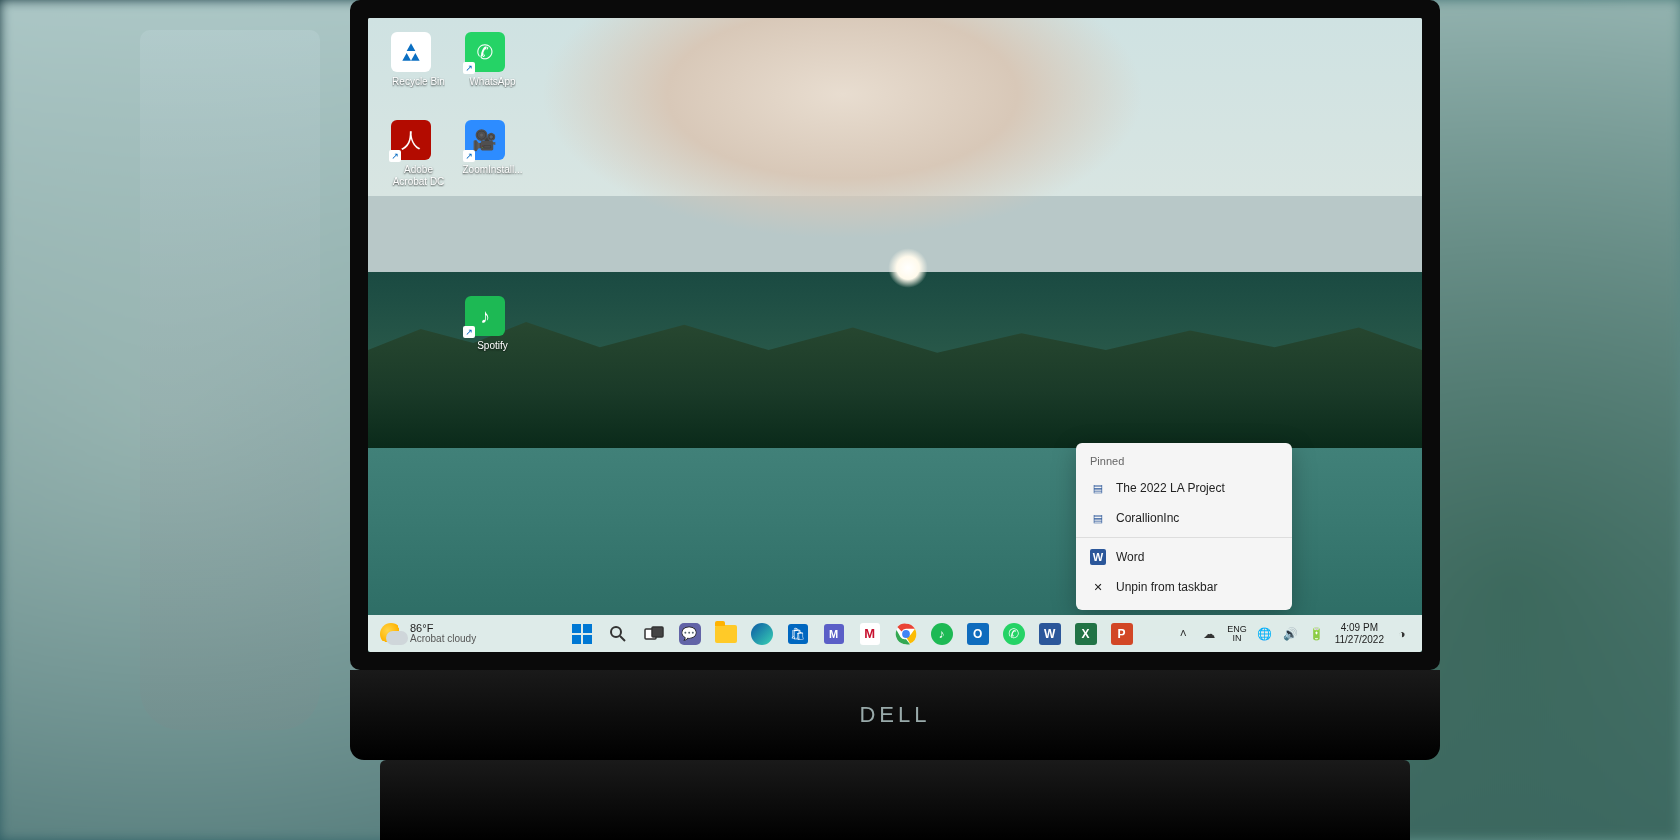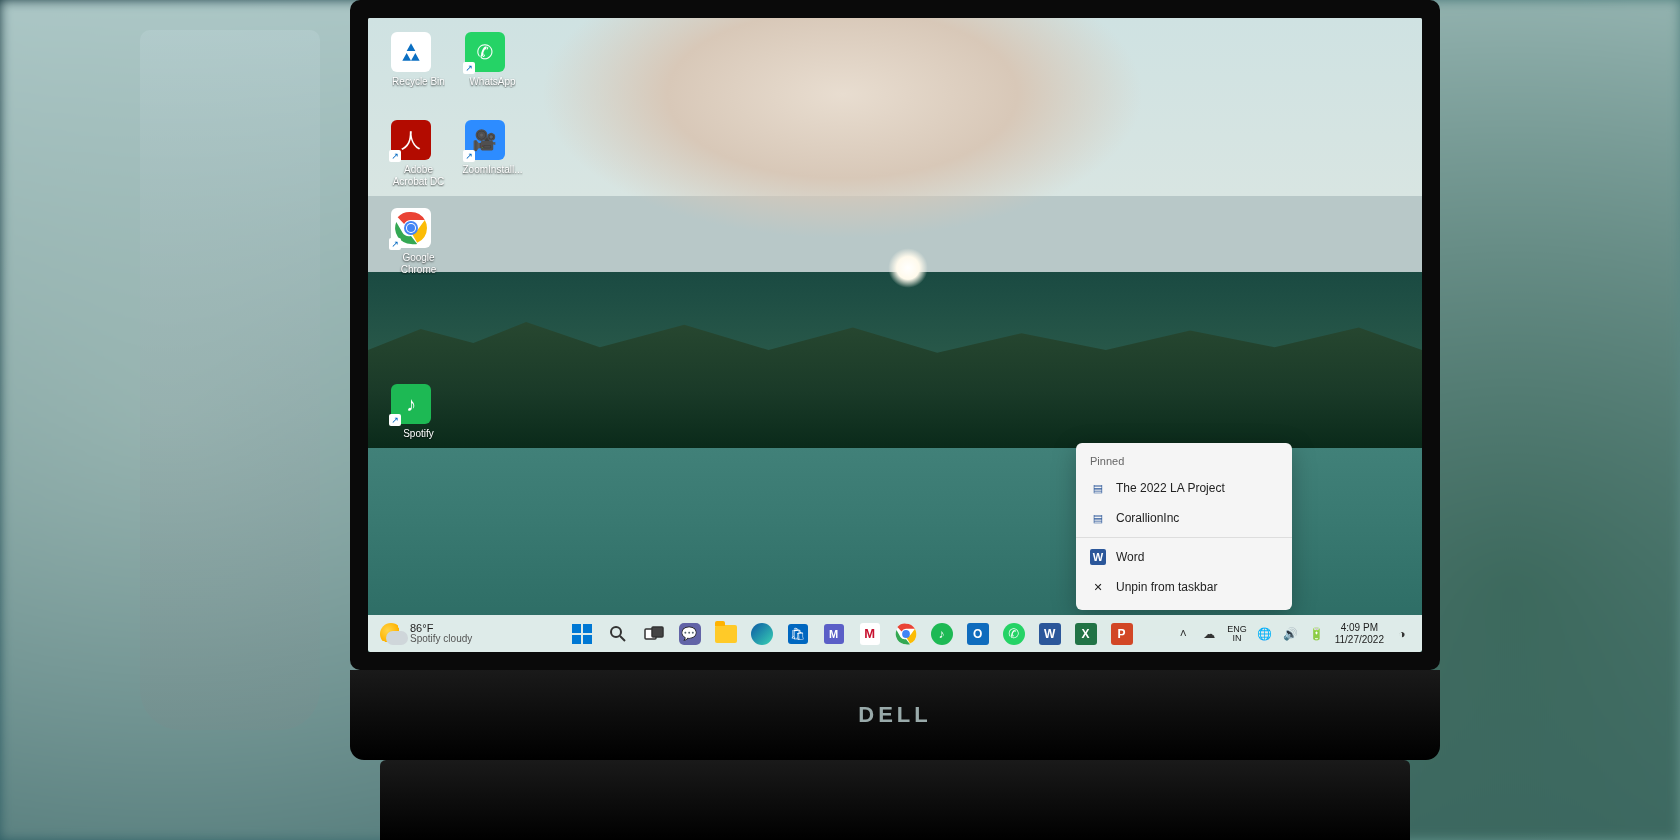--- a/index.html
+++ b/index.html
@@ -80,21 +80,21 @@
   .tb-right .sysic { width:16px; height:16px; display:flex; align-items:center;
     justify-content:center; font-size:12px; cursor:pointer; color:#333; }
   .lang { display:flex; flex-direction:column; align-items:center; line-height:1;
     font-size:9px; cursor:pointer; }
   .clock { display:flex; flex-direction:column; align-items:center; line-height:1.15;
     font-size:10px; cursor:pointer; }
 
   .chip { position:absolute; left:0; top:670px; width:1090px; height:90px;
     background:linear-gradient(180deg,#1a1a1a,#000); border-radius:0 0 14px 14px;
     display:flex; align-items:center; justify-content:center;
-    color:#9aa; font-size:22px; letter-spacing:4px; font-weight:700; }
+    color:#9aa; font-size:22px; letter-spacing:4px; font-weight:400; }
   .kbd { position:absolute; left:30px; top:760px; width:1030px; height:80px;
     background:linear-gradient(180deg,#1a1a1a,#000); border-radius:6px 6px 0 0; }
 
   
   .sq { border-radius:6px; }
   .ic-recycle{background:#fff;} .ic-recycle svg{width:26px;height:26px;}
   .ic-whatsapp{background:#25d366;border-radius:50%;}
   .ic-acrobat{background:#b30b00;}
   .ic-zoom{background:#2d8cff;}
   .ic-chrome{background:#fff;border-radius:50%;display:flex;align-items:center;justify-content:center;}
@@ -130,34 +130,20 @@
           <div class="lbl">WhatsApp</div>
         </div>
         <div class="dicon">
           <div class="ic ic-acrobat sq shortcut">人</div>
           <div class="lbl">Adobe Acrobat DC</div>
         </div>
         <div class="dicon">
           <div class="ic ic-zoom sq shortcut">🎥</div>
           <div class="lbl">ZoomInstall...</div>
         </div>
-        <div class="dicon">
-          <div class="ic ic-chrome shortcut">
-            <svg width="34" height="34" viewBox="0 0 34 34">
-                <circle cx="17" cy="17" r="16" fill="#fff"></circle>
-                <path d="M17 1a16 16 0 0 1 13.8 8H17a8 8 0 0 0-6.9 4L3.7 6.2A16 16 0 0 1 17 1z" fill="#ea4335"></path>
-                <path d="M33 17a16 16 0 0 1-9.8 14.8l-6.1-10.6A8 8 0 0 0 25 17l5.8-8A16 16 0 0 1 33 17z" fill="#fbbc05"></path>
-                <path d="M17 33A16 16 0 0 1 2.3 10.9l6.1 10.6A8 8 0 0 0 17 25l6.2 8A16 16 0 0 1 17 33z" fill="#34a853"></path>
-                <circle cx="17" cy="17" r="7" fill="#4285f4"></circle>
-                <circle cx="17" cy="17" r="5" fill="#fff"></circle>
-                <circle cx="17" cy="17" r="4" fill="#4285f4"></circle>
-              </svg>
-          </div>
-          <div class="lbl">Google Chrome</div>
-        </div>
         <div></div>
         <div></div>
         <div></div>
         <div class="dicon">
           <div class="ic ic-spotify shortcut">♪</div>
           <div class="lbl">Spotify</div>
         </div>
       </div>
 
       <div class="jumplist">
@@ -179,21 +165,21 @@
           <span class="ji">✕</span>
           <span>Unpin from taskbar</span>
         </div>
       </div>
 
       <div class="taskbar">
         <div class="tb-left">
           <div class="weather-ic"></div>
           <div class="weather-txt">
             <span class="t">86°F</span>
-            <span class="s">Spotify cloudy</span>
+            <span class="s">Acrobat cloudy</span>
           </div>
         </div>
         <div class="tb-center">
           <div class="tbi">
               <svg width="20" height="20" viewBox="0 0 20 20">
                 <rect x="0" y="0" width="9" height="9" fill="#0078d4"></rect>
                 <rect x="11" y="0" width="9" height="9" fill="#0078d4"></rect>
                 <rect x="0" y="11" width="9" height="9" fill="#0078d4"></rect>
                 <rect x="11" y="11" width="9" height="9" fill="#0078d4"></rect>
               </svg>

